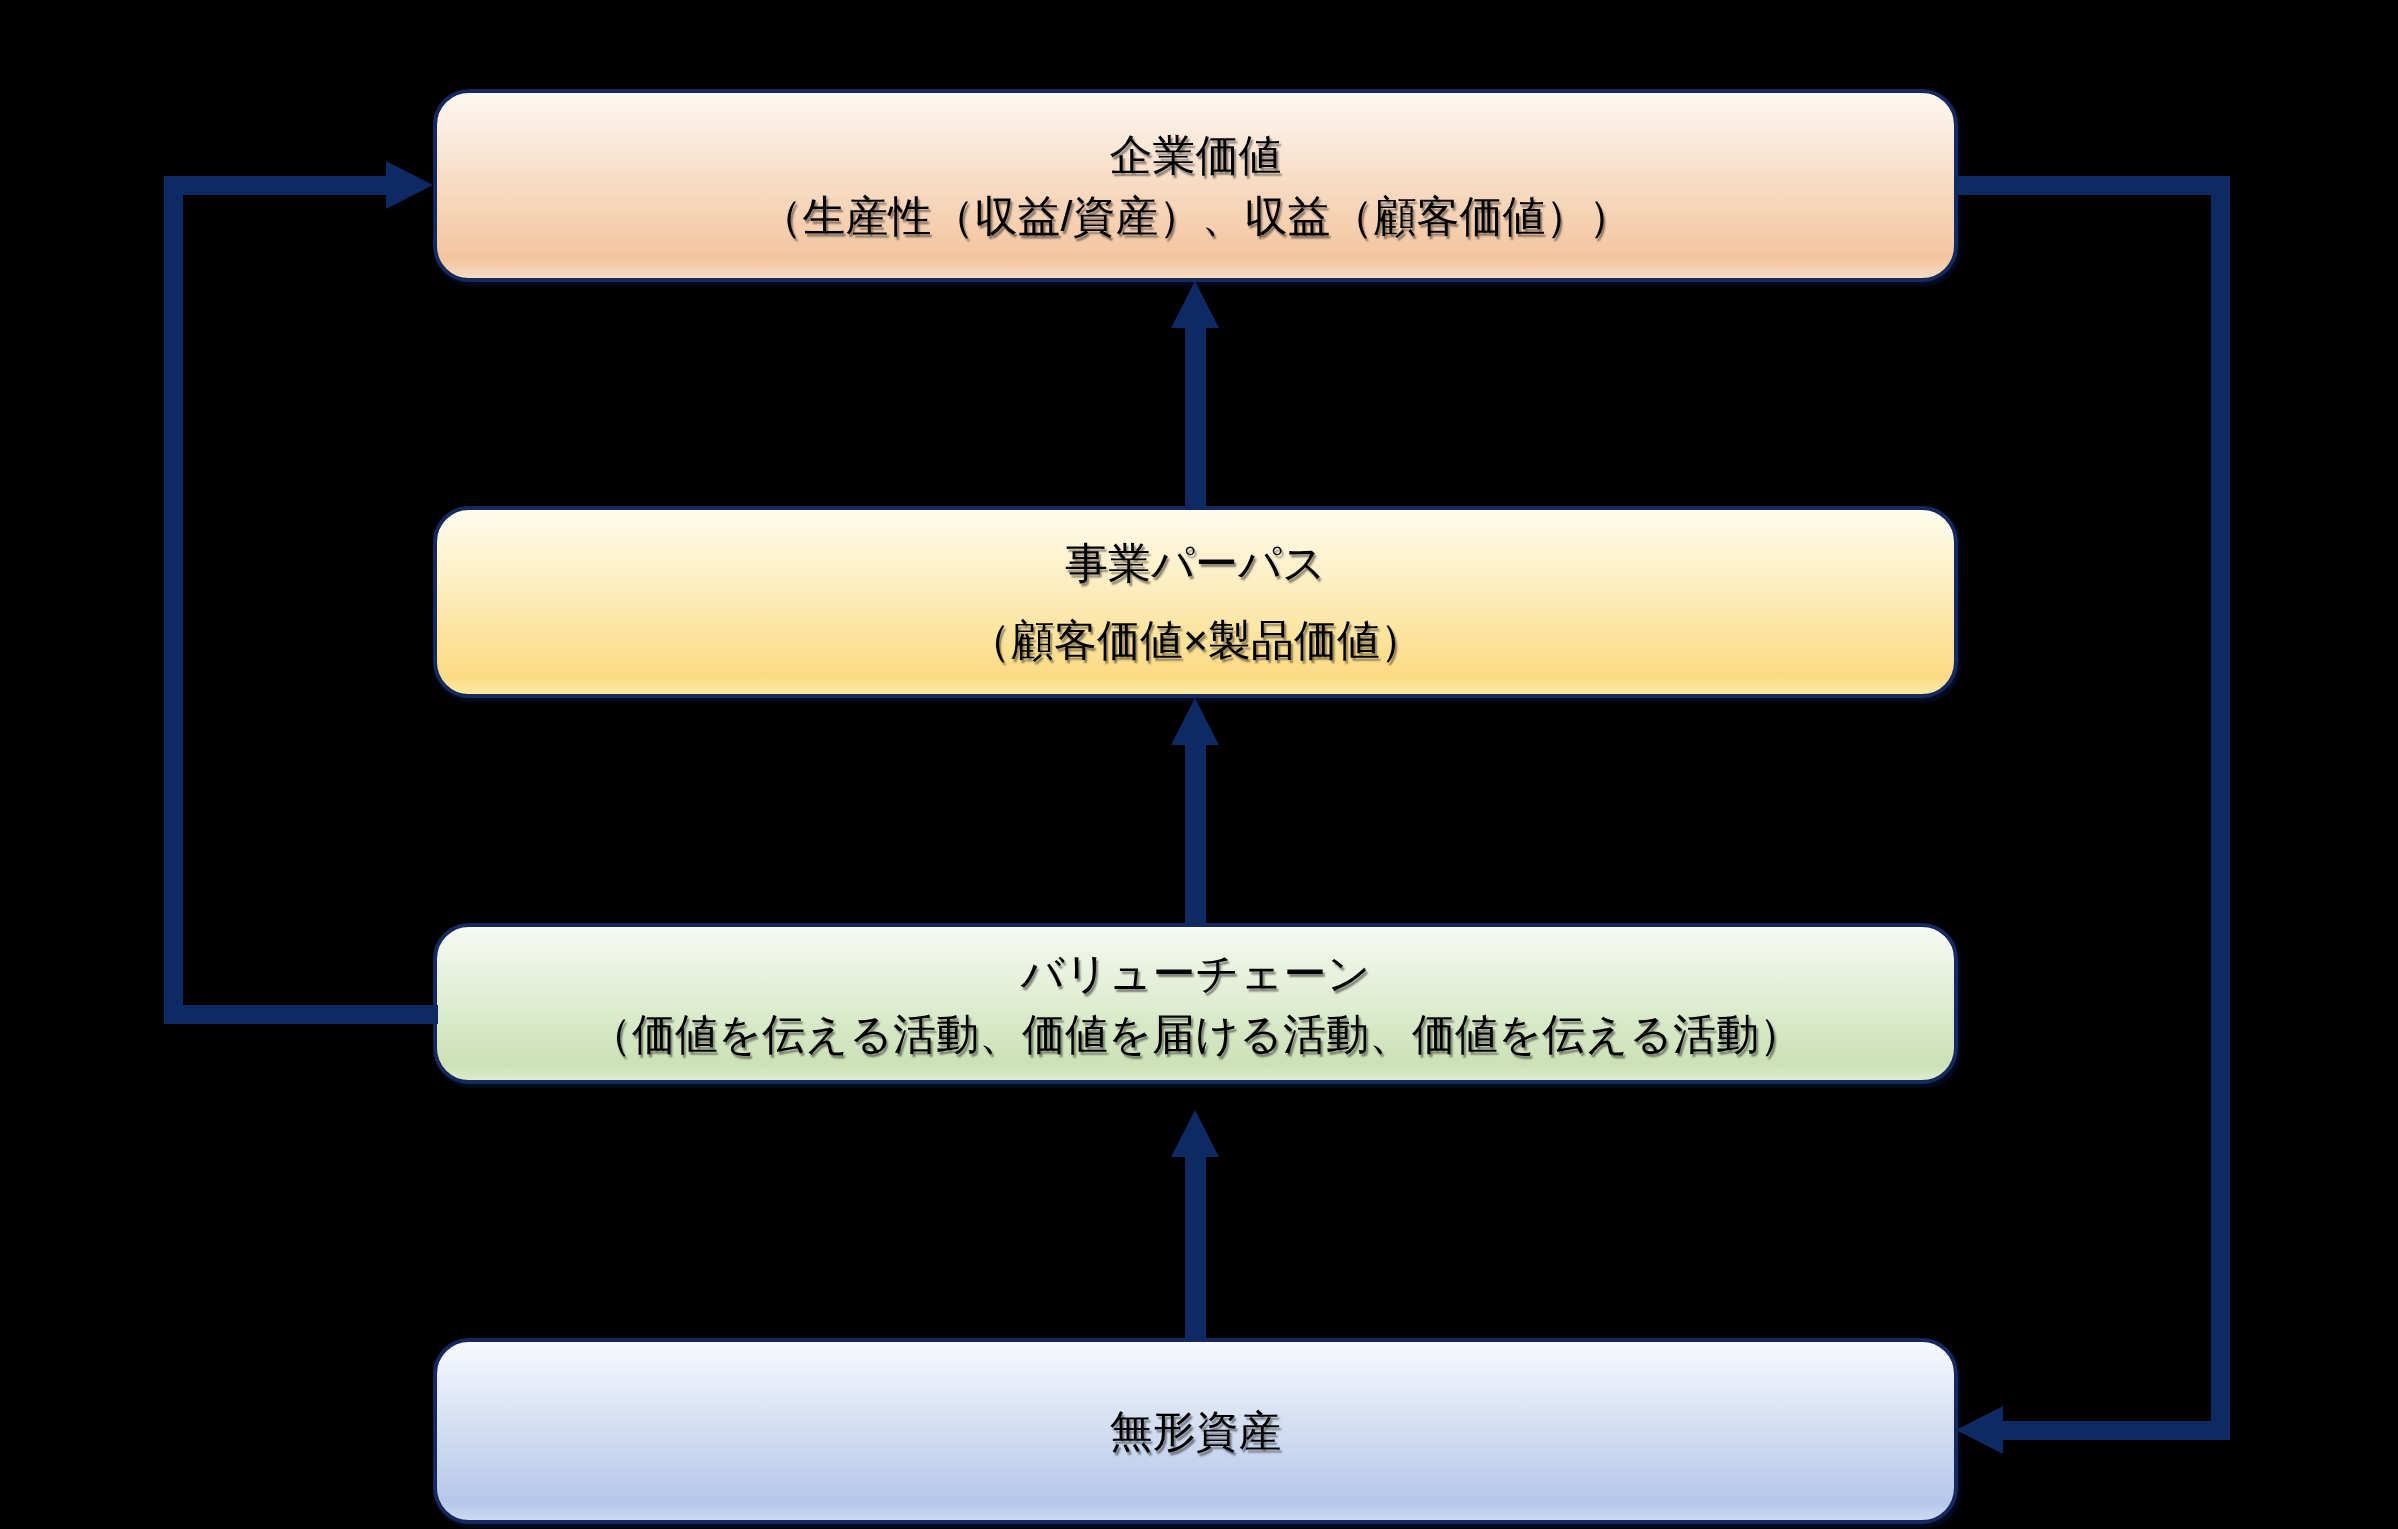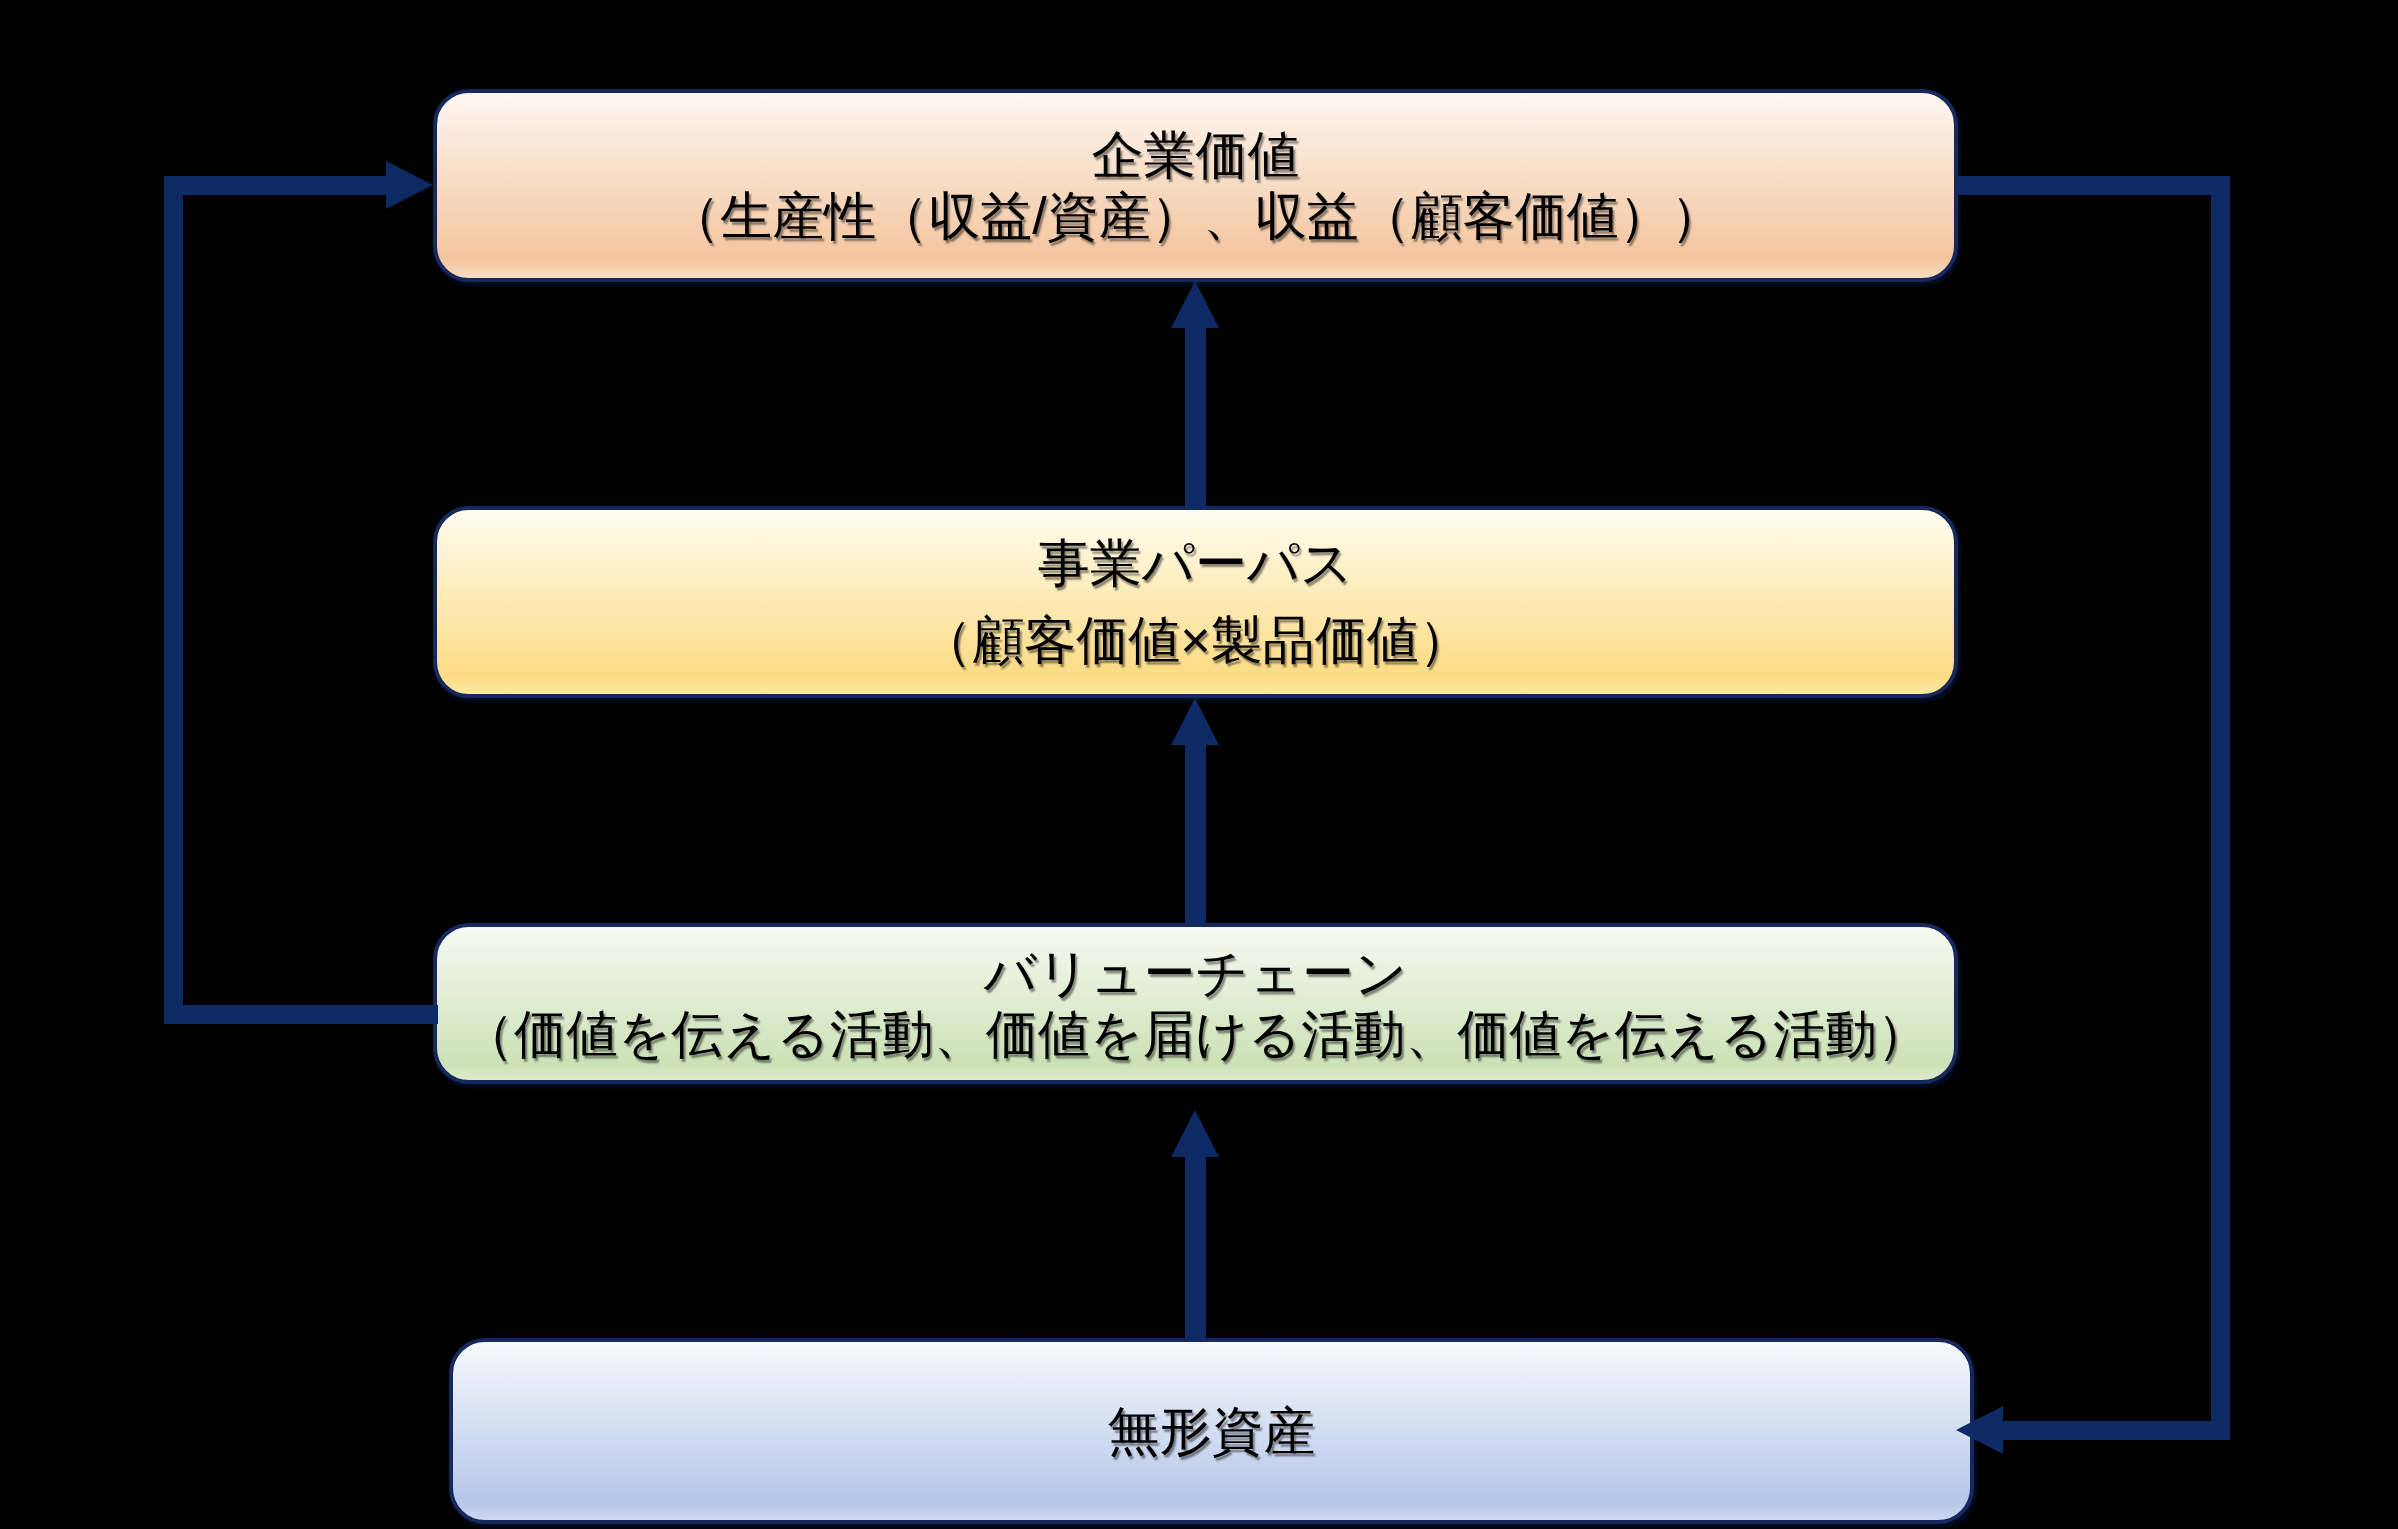--- a/index.html
+++ b/index.html
@@ -29,21 +29,21 @@
     align-items: center;
     box-shadow: 2.8px 3.7px 2.8px rgba(8, 20, 60, 0.55);
   }
   .box1 { top: 89px;  height: 193px; }
   .box2 { top: 506px; height: 192px; }
   .box3 { top: 923px; height: 161px; }
   .box4 { top: 1338px; height: 186px; }
   .box .title,
   .box .subtitle {
     color: var(--text, #000000);
-    font-size: 52px;
+    font-size: 43px;
     line-height: 61px;
     font-weight: 500;
     text-align: center;
     white-space: nowrap;
     text-shadow: 1.9px 2.8px 1.9px rgba(0, 0, 0, 0.45);
   }
   
   .seg {
     position: absolute;
     background: var(--arrow, #0d2a64);
@@ -99,21 +99,21 @@
   <div class="box box2" style="background: linear-gradient(rgb(255, 253, 240) 0%, rgb(251, 219, 132) 90%, rgb(253, 234, 162) 100%); gap: 16px;">
     <div class="title">事業パーパス</div>
     <div class="subtitle">（顧客価値×製品価値）</div>
   </div>
 
   <div class="box box3" style="background: linear-gradient(rgb(246, 250, 242) 0%, rgb(204, 225, 182) 90%, rgb(221, 236, 203) 100%);">
     <div class="title">バリューチェーン</div>
     <div class="subtitle">（価値を伝える活動、価値を届ける活動、価値を伝える活動）</div>
   </div>
 
-  <div class="box box4" style="background: linear-gradient(rgb(247, 249, 253) 0%, rgb(181, 199, 233) 90%, rgb(205, 217, 240) 100%); margin-left: 16px;">
+  <div class="box box4" style="background: linear-gradient(rgb(247, 249, 253) 0%, rgb(181, 199, 233) 90%, rgb(205, 217, 240) 100%);">
     <div class="title">無形資産</div>
   </div>
 
   <div class="seg up1"></div>
   <div class="head head-up up1-head"></div>
 
   <div class="seg up2"></div>
   <div class="head head-up up2-head"></div>
 
   <div class="seg up3"></div>

